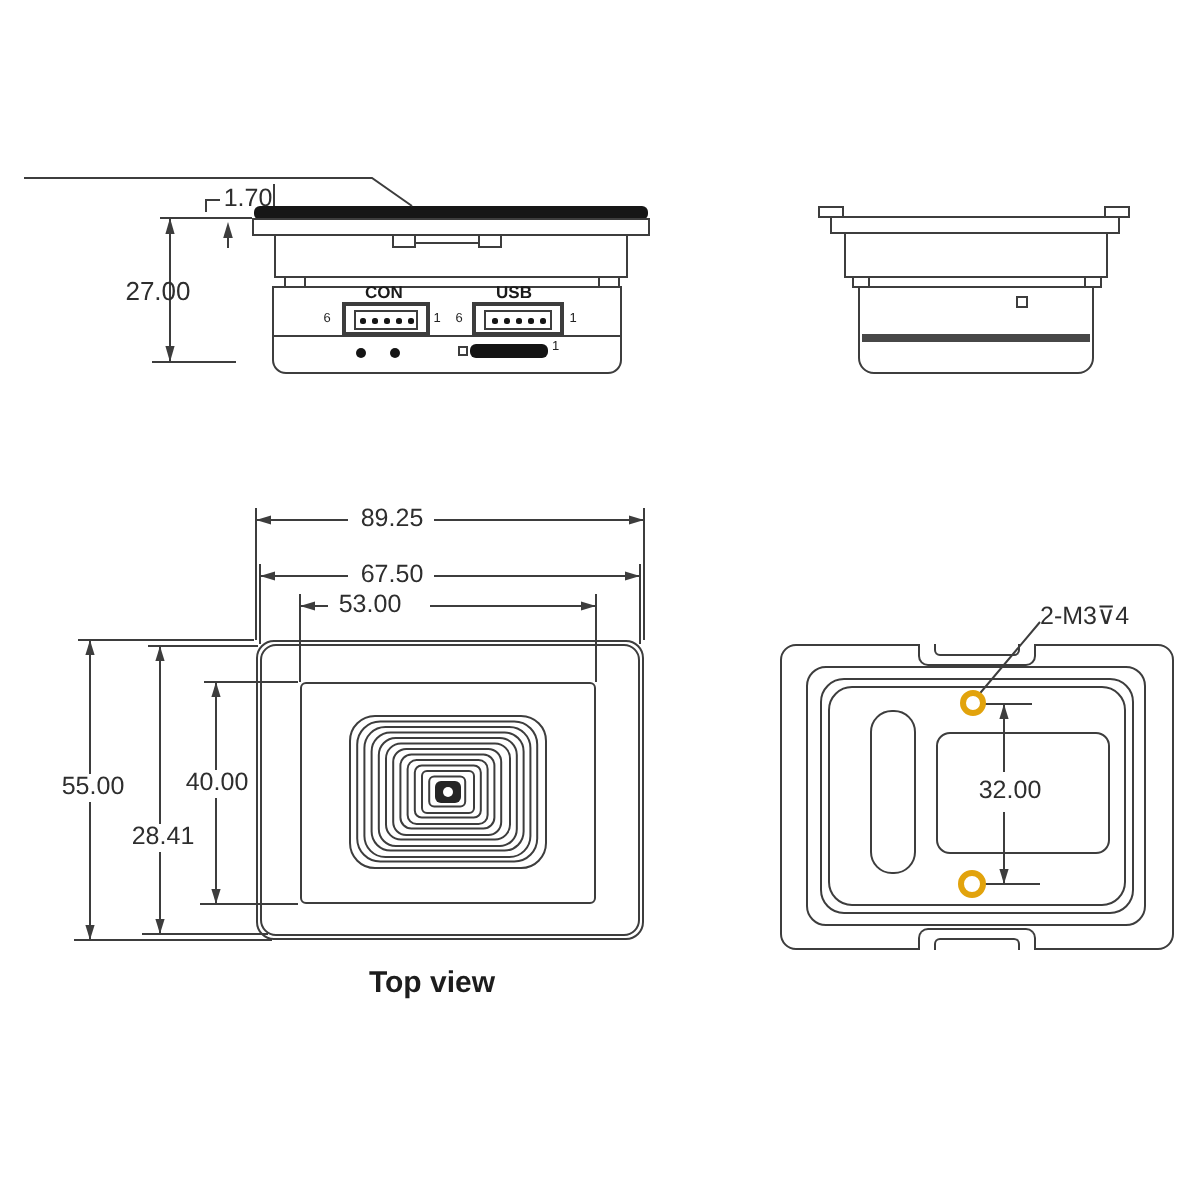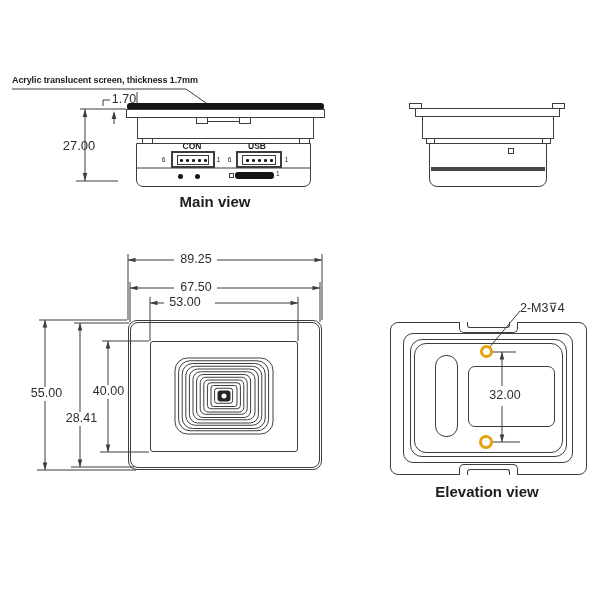--- a/index.html
+++ b/index.html
@@ -125,35 +125,33 @@
       <polygon points="108,341 105.7,348.5 110.3,348.5"></polygon>
       <polygon points="108,452 105.7,444.5 110.3,444.5"></polygon>
       <polygon points="502,352 499.7,359.5 504.3,359.5"></polygon>
       <polygon points="502,442 499.7,434.5 504.3,434.5"></polygon>
     </g>
   </svg>
 
   <div class="hole" style="left:480px;top:345px;width:13px;height:13px;"></div>
   <div class="hole" style="left:479px;top:435px;width:14px;height:14px;"></div>
 
-  <div class="txt" style="left:12px;top:75px;font-size:9px;font-weight:600;color:#1c1c1c;letter-spacing:-0.1px;">Acrylic translucent screen, thickness 1.7mm</div>
 
   <div class="txt dim" style="left:108px;top:93px;width:30px;background:none;">1.70</div>
   <div class="txt dim" style="left:58px;top:139px;width:40px;font-size:13px;background:none;">27.00</div>
 
   <div class="txt clabel" style="left:178px;top:141px;width:28px;">CON</div>
   <div class="txt clabel" style="left:243px;top:141px;width:28px;">USB</div>
   <div class="txt tiny" style="left:160px;top:156px;width:7px;text-align:center;">6</div>
   <div class="txt tiny" style="left:215px;top:156px;width:7px;text-align:center;">1</div>
   <div class="txt tiny" style="left:226px;top:156px;width:7px;text-align:center;">6</div>
   <div class="txt tiny" style="left:283px;top:156px;width:7px;text-align:center;">1</div>
   <div class="txt tiny" style="left:276px;top:170px;width:7px;">1</div>
 
-  <div class="txt cap" style="left:165px;top:193px;width:100px;">Main view</div>
-  <div class="txt cap" style="left:427px;top:483px;width:120px;">Elevation view</div>
+  <div class="txt cap" style="left:166px;top:483px;width:100px;">Top view</div>
 
   <div class="txt dim" style="left:175px;top:253px;width:40px;">89.25</div>
   <div class="txt dim" style="left:175px;top:281px;width:40px;">67.50</div>
   <div class="txt dim" style="left:164px;top:296px;width:40px;">53.00</div>
   <div class="txt dim" style="left:27px;top:387px;width:37px;">55.00</div>
   <div class="txt dim" style="left:62px;top:412px;width:37px;">28.41</div>
   <div class="txt dim" style="left:89px;top:385px;width:37px;">40.00</div>
 
   <div class="txt dim" style="left:485px;top:389px;width:38px;">32.00</div>
   <div class="txt" style="left:520px;top:300px;font-size:12.5px;color:#2e2e2e;">2-M3⊽4</div>

